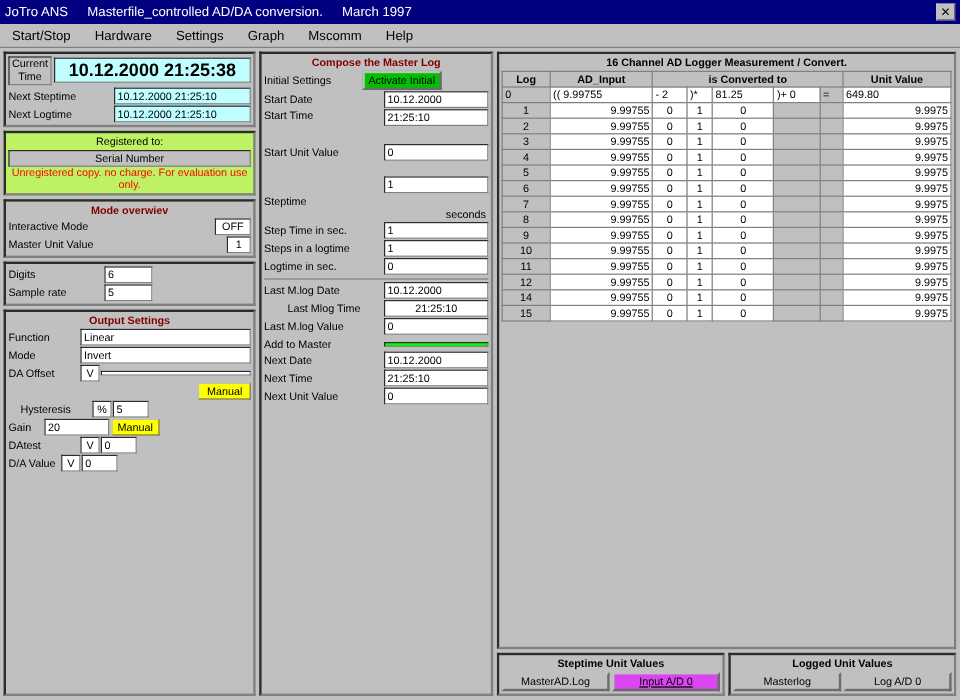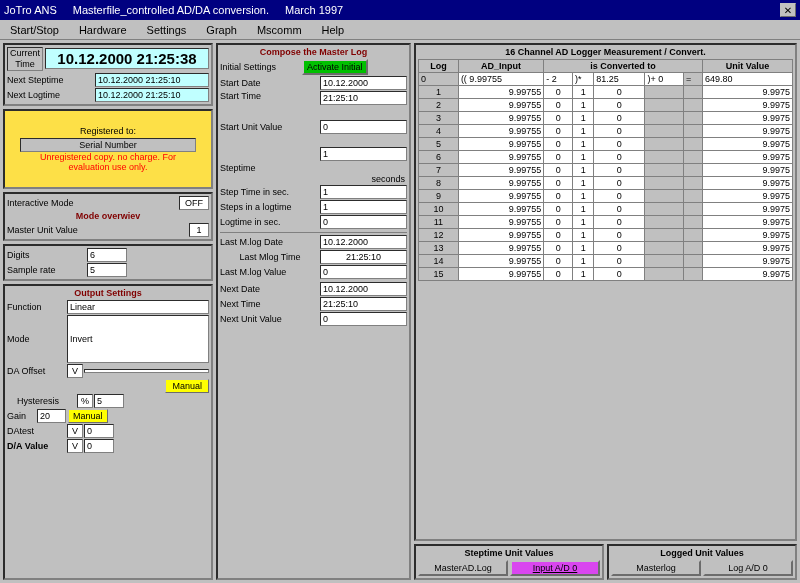--- a/index.html
+++ b/index.html
@@ -47,34 +47,34 @@
       <div style="display:flex; align-items:center; margin-top:2px;">
         <span style="font-size:9px; width:88px;">Next Steptime</span>
         <span style="background:#c0ffff; border:1px inset #808080; font-size:9px; flex:1; padding:1px 2px;">10.12.2000 21:25:10</span>
       </div>
       <div style="display:flex; align-items:center; margin-top:1px;">
         <span style="font-size:9px; width:88px;">Next Logtime</span>
         <span style="background:#c0ffff; border:1px inset #808080; font-size:9px; flex:1; padding:1px 2px;">10.12.2000 21:25:10</span>
       </div>
     </div>
 
-    <div style="background:#fde047; border:2px inset #808080; padding:15px; text-align:center;">
+    <div style="background:#bef264; border:2px inset #808080; padding:2px; text-align:center;">
       <div style="font-size:9px; margin-bottom:1px;">Registered to:</div>
       <div style="background:#c0c0c0; border:1px inset #808080; font-size:9px; padding:1px; margin-top:2px; text-align:center;">Serial Number</div>
       <div style="font-size:9px; color:red;">Unregistered copy. no charge. For evaluation use only.</div>
     </div>
 
     <div style="display:flex; gap:2px;">
 
       <div style="border:2px inset #808080; padding:2px; background:#c0c0c0; flex:1;">
+        <div style="text-align:center; font-size:9px; font-weight:bold; color:#800000; margin-bottom:2px;">Mode overwiev</div>
         <div style="display:flex; align-items:center; margin-bottom:1px;">
           <span style="font-size:9px; flex:1;">Interactive Mode</span>
           <span style="background:white; border:1px inset #808080; font-size:9px; width:30px; padding:1px 2px; text-align:center;">OFF</span>
         </div>
-        <div style="text-align:center; font-size:9px; font-weight:bold; color:#800000; margin-bottom:2px;">Mode overwiev</div>
         <div style="display:flex; align-items:center;">
           <span style="font-size:9px; flex:1;">Master Unit Value</span>
           <span style="background:white; border:1px inset #808080; font-size:9px; width:20px; padding:1px 2px; text-align:center;">1</span>
         </div>
       </div>
     </div>
 
     <div style="border:2px inset #808080; padding:2px; background:#c0c0c0;">
       <div style="display:flex; align-items:center; margin-bottom:1px;">
         <span style="font-size:9px; width:80px;">Digits</span>
@@ -87,47 +87,47 @@
     </div>
 
     <div style="border:2px inset #808080; padding:2px; background:#c0c0c0; flex:1;">
       <div style="text-align:center; font-size:9px; font-weight:bold; color:#800000; margin-bottom:2px;">Output Settings</div>
       <div style="display:flex; align-items:center; margin-bottom:1px;">
         <span style="font-size:9px; width:60px;">Function</span>
         <span style="background:white; border:1px inset #808080; font-size:9px; flex:1; padding:1px 2px;">Linear</span>
       </div>
       <div style="display:flex; align-items:center; margin-bottom:1px;">
         <span style="font-size:9px; width:60px;">Mode</span>
-        <span style="background:white; border:1px inset #808080; font-size:9px; flex:1; padding:18px 2px;">Invert</span>
+        <span style="background:white; border:1px inset #808080; font-size:9px; flex:1; padding:1px 2px;">Invert</span>
       </div>
       <div style="display:flex; align-items:center; margin-bottom:1px;">
         <span style="font-size:9px; width:60px;">DA Offset</span>
         <span style="background:white; border:1px inset #808080; font-size:9px; width:16px; padding:1px 2px; text-align:center;">V</span>
         <span style="background:white; border:1px inset #808080; font-size:9px; flex:1; margin-left:1px; padding:1px 2px;"></span>
       </div>
       <div style="display:flex; align-items:center; justify-content:flex-end; margin-bottom:1px;">
         <span style="background:#ffff00; border:1px outset #c0c0c0; font-size:9px; padding:1px 6px;">Manual</span>
       </div>
       <div style="display:flex; align-items:center; margin-bottom:1px;margin-left:10px;">
         <span style="font-size:9px; width:60px;">Hysteresis</span>
         <span style="background:white; border:1px inset #808080; font-size:9px; width:16px; padding:1px 2px; text-align:center;">%</span>
         <span style="background:white; border:1px inset #808080; font-size:9px; width:30px; margin-left:1px; padding:1px 2px;">5</span>
       </div>
       <div style="display:flex; align-items:center; margin-bottom:1px;">
         <span style="font-size:9px; width:30px;">Gain</span>
-        <span style="background:white; border:1px inset #808080; font-size:9px; width:29px; padding:1px 2px; margin-right:2px;">20</span>
+        <span style="background:white; border:1px inset #808080; font-size:9px; width:54px; padding:1px 2px; margin-right:2px;">20</span>
         <span style="background:#ffff00; border:1px outset #c0c0c0; font-size:9px; padding:1px 4px;">Manual</span>
       </div>
       <div style="display:flex; align-items:center; margin-bottom:1px;">
         <span style="font-size:9px; width:60px;">DAtest</span>
         <span style="background:white; border:1px inset #808080; font-size:9px; width:16px; padding:1px 2px; text-align:center;">V</span>
         <span style="background:white; border:1px inset #808080; font-size:9px; width:30px; margin-left:1px; padding:1px 2px;">0</span>
       </div>
       <div style="display:flex; align-items:center;">
-        <span style="font-size:9px; width:60px;font-weight:bold;">D/A Value</span>
+        <span style="font-size:9px; width:44px;">D/A Value</span>
         <span style="background:white; border:1px inset #808080; font-size:9px; width:16px; padding:1px 2px; text-align:center;">V</span>
         <span style="background:white; border:1px inset #808080; font-size:9px; width:30px; margin-left:1px; padding:1px 2px;">0</span>
       </div>
     </div>
 
   </div>
 
   <div style="width:195px; display:flex; flex-direction:column; gap:3px; flex-shrink:0;">
     <div style="border:2px inset #808080; padding:2px; background:#c0c0c0; flex:1;">
       <div style="text-align:center; font-size:9px; font-weight:bold; color:#800000; margin-bottom:2px;">Compose the Master Log</div>
@@ -184,20 +184,24 @@
       <div style="display:flex; align-items:center; margin-bottom:1px;text-align:center;">
         <span style="font-size:9px; width:100px;">Last Mlog Time</span>
         <span style="background:white; border:1px inset #808080; font-size:9px; flex:1; padding:1px 2px;">21:25:10</span>
       </div>
 
       <div style="display:flex; align-items:center; margin-bottom:3px;">
         <span style="font-size:9px; width:100px;">Last M.log Value</span>
         <span style="background:white; border:1px inset #808080; font-size:9px; flex:1; padding:1px 2px;">0</span>
       </div>
 
+      <div style="display:flex; align-items:center; margin-bottom:1px;">
+        <span style="font-size:9px; width:100px;">Add to Master</span>
+        <span style="background:#00ff00; border:1px inset #808080; font-size:9px; flex:1; padding:1px 2px;"></span>
+      </div>
 
       <div style="display:flex; align-items:center; margin-bottom:1px;">
         <span style="font-size:9px; width:100px;">Next Date</span>
         <span style="background:white; border:1px inset #808080; font-size:9px; flex:1; padding:1px 2px;">10.12.2000</span>
       </div>
 
       <div style="display:flex; align-items:center; margin-bottom:1px;">
         <span style="font-size:9px; width:100px;">Next Time</span>
         <span style="background:white; border:1px inset #808080; font-size:9px; flex:1; padding:1px 2px;">21:25:10</span>
       </div>
@@ -349,30 +353,20 @@
       <td style="background:#c0c0c0; border:1px solid #808080; padding:1px 2px; font-size:9px; text-align:center;">12</td>
       <td style="background:white; border:1px solid #808080; padding:1px 2px; font-size:9px; text-align:right;">9.99755</td>
       <td style="background:white; border:1px solid #808080; padding:1px 2px; font-size:9px; text-align:center;">0</td>
       <td style="background:white; border:1px solid #808080; padding:1px 2px; font-size:9px; text-align:center;">1</td>
       <td style="background:white; border:1px solid #808080; padding:1px 2px; font-size:9px; text-align:center;">0</td>
       <td style="background:#c0c0c0; border:1px solid #808080; padding:1px 2px; font-size:9px;"></td>
       <td style="background:#c0c0c0; border:1px solid #808080; padding:1px 2px; font-size:9px;"></td>
       <td style="background:white; border:1px solid #808080; padding:1px 2px; font-size:9px; text-align:right;">9.9975</td>
     </tr>
             <tr>
-      <td style="background:#c0c0c0; border:1px solid #808080; padding:1px 2px; font-size:9px; text-align:center;">13</td>
-      <td style="background:white; border:1px solid #808080; padding:1px 2px; font-size:9px; text-align:right;">9.99755</td>
-      <td style="background:white; border:1px solid #808080; padding:1px 2px; font-size:9px; text-align:center;">0</td>
-      <td style="background:white; border:1px solid #808080; padding:1px 2px; font-size:9px; text-align:center;">1</td>
-      <td style="background:white; border:1px solid #808080; padding:1px 2px; font-size:9px; text-align:center;">0</td>
-      <td style="background:#c0c0c0; border:1px solid #808080; padding:1px 2px; font-size:9px;"></td>
-      <td style="background:#c0c0c0; border:1px solid #808080; padding:1px 2px; font-size:9px;"></td>
-      <td style="background:white; border:1px solid #808080; padding:1px 2px; font-size:9px; text-align:right;">9.9975</td>
-    </tr>
-            <tr>
       <td style="background:#c0c0c0; border:1px solid #808080; padding:1px 2px; font-size:9px; text-align:center;">14</td>
       <td style="background:white; border:1px solid #808080; padding:1px 2px; font-size:9px; text-align:right;">9.99755</td>
       <td style="background:white; border:1px solid #808080; padding:1px 2px; font-size:9px; text-align:center;">0</td>
       <td style="background:white; border:1px solid #808080; padding:1px 2px; font-size:9px; text-align:center;">1</td>
       <td style="background:white; border:1px solid #808080; padding:1px 2px; font-size:9px; text-align:center;">0</td>
       <td style="background:#c0c0c0; border:1px solid #808080; padding:1px 2px; font-size:9px;"></td>
       <td style="background:#c0c0c0; border:1px solid #808080; padding:1px 2px; font-size:9px;"></td>
       <td style="background:white; border:1px solid #808080; padding:1px 2px; font-size:9px; text-align:right;">9.9975</td>
     </tr>
             <tr>

